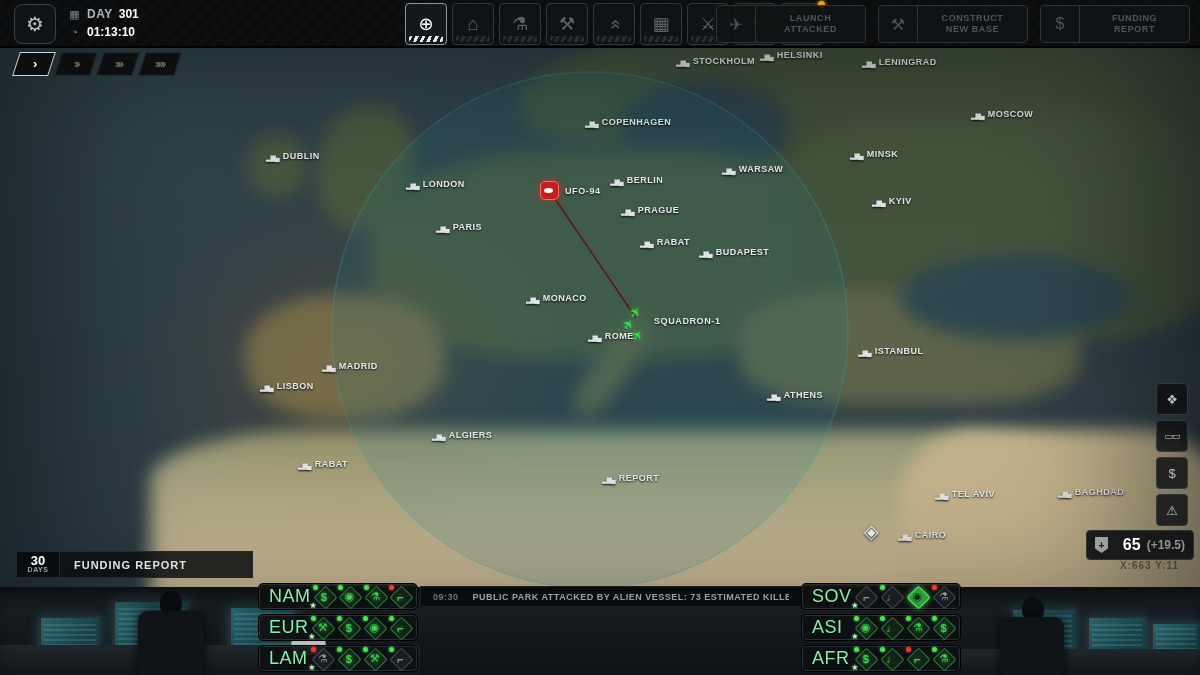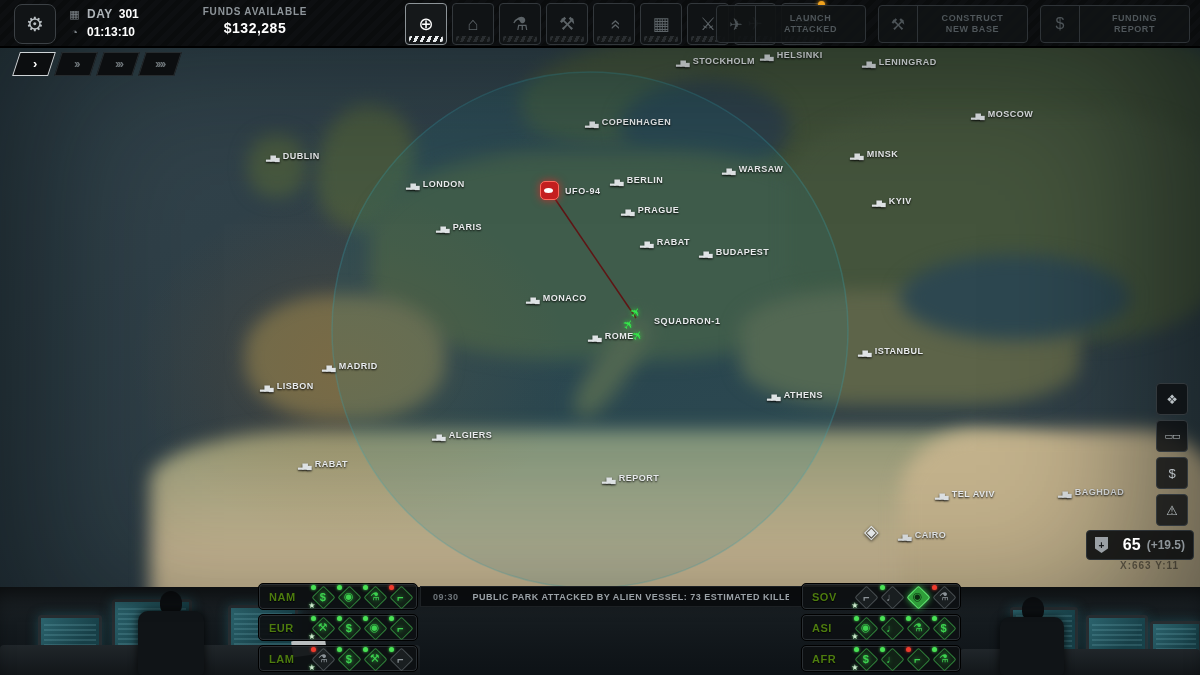--- a/index.html
+++ b/index.html
@@ -98,21 +98,21 @@
 
   
   .ticker{position:absolute;left:420px;top:586px;width:382px;height:21px;background:rgba(9,11,13,.92);
           border:1px solid #1d2124;display:flex;align-items:center;gap:14px;padding:0 12px;box-sizing:border-box;}
   .ticker .t{font-size:9px;font-weight:bold;color:#6e757a;letter-spacing:.5px;}
   .ticker .m{font-size:9px;font-weight:bold;color:#9aa1a6;letter-spacing:.5px;white-space:nowrap;overflow:hidden;}
 
   
   .rrow{position:absolute;width:160px;height:27px;background:rgba(13,16,18,.93);border:1px solid #000;
         border-radius:5px;box-shadow:0 0 0 1px #2a2f33 inset;display:flex;align-items:center;padding:0 4px 0 10px;box-sizing:border-box;cursor:pointer;}
-  .rcode{width:42px;font-size:11px;font-weight:bold;letter-spacing:.5px;color:#4d7c0f;text-shadow:0 1px 1px #000;}
+  .rcode{width:42px;font-size:18px;font-weight:normal;letter-spacing:.5px;color:#86efac;text-shadow:0 1px 1px #000;}
   .slot{position:relative;width:26px;height:23px;margin-left:1px;display:flex;align-items:center;justify-content:center;}
   .slot .dia{position:absolute;left:5px;top:4px;width:15px;height:15px;transform:rotate(45deg);
              border:1px solid rgba(72,210,88,.55);background:rgba(24,58,28,.45);border-radius:2px;}
   .slot .glyph{position:relative;font-size:11px;font-weight:bold;color:#3dd14f;text-shadow:0 0 4px rgba(60,220,80,.8);}
   .slot.dim .dia{border-color:rgba(130,140,145,.45);background:rgba(38,43,46,.5);}
   .slot.dim .glyph{color:#8d9499;text-shadow:none;}
   .slot.hl .dia{background:#2f9e3a;border-color:#64ec74;box-shadow:0 0 6px rgba(70,230,90,.8);}
   .slot.hl .glyph{color:#0b2a10;text-shadow:none;}
   .dot{position:absolute;top:0;left:1px;width:5px;height:5px;border-radius:50%;}
   .dot.g{background:#49e255;box-shadow:0 0 3px #49e255;}
@@ -293,24 +293,20 @@
       <div class="dayrow">
           <span class="mini-ic">▦</span>
           <span class="dlab">DAY</span>
           <span class="dval">301</span>
         </div>
       <div class="dayrow">
           <span class="mini-ic">◔</span>
           <span class="dval">01:13:10</span>
         </div>
     </div>
-    <div class="funds">
-      <div class="flab">FUNDS AVAILABLE</div>
-      <div class="fval">$132,285</div>
-    </div>
 
     <div class="tabs">
       <div class="tab sel">
           <span>⊕</span>
           <span class="hatch"></span>
         </div>
       <div class="tab">
           <span>⌂</span>
           <span class="hatch"></span>
         </div>
@@ -388,20 +384,27 @@
   <div class="rtool" style="top:494px">
       <span>⚠</span>
     </div>
 
   <div class="relbadge">
     <span class="shield">+</span>
     <span class="relval">65</span>
     <span class="reldelta">(+19.5)</span>
   </div>
 
+  <div class="fund-btn">
+    <span class="fdays">
+      <span class="v">30</span>
+      <span class="u">DAYS</span>
+    </span>
+    <span class="flabel">FUNDING REPORT</span>
+  </div>
 
   <div class="room">
     <div class="mon" style="left:38px;top:28px;width:58px;height:36px"></div>
     <div class="mon" style="left:112px;top:12px;width:74px;height:46px"></div>
     <div class="mon" style="left:228px;top:18px;width:64px;height:40px"></div>
     <div class="desk" style="left:0;top:58px;width:420px;height:30px"></div>
     <div class="paper" style="left:292px;top:52px"></div>
     <div class="op-head" style="left:160px;top:4px"></div>
     <div class="op-chair" style="left:138px;top:24px;width:66px;height:64px"></div>
 

